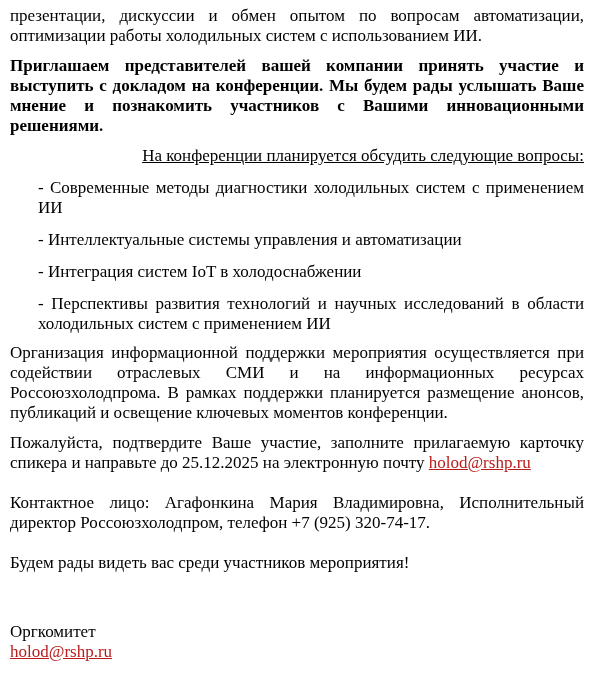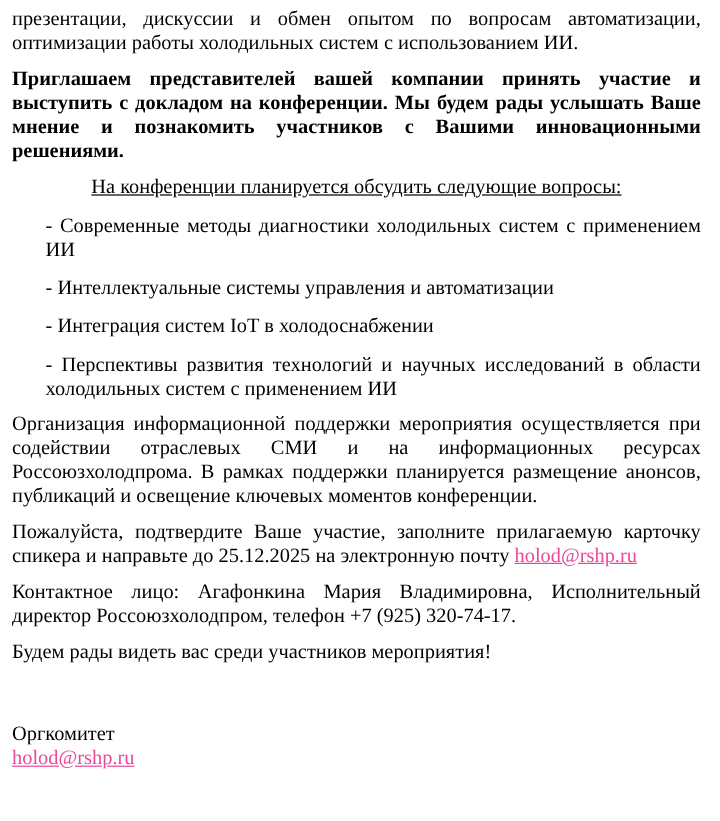--- a/index.html
+++ b/index.html
@@ -9,29 +9,29 @@
     box-sizing: border-box;
     padding: 6px 16px 0 10px;
     font-family: "Liberation Serif", "DejaVu Serif", serif;
     font-size: 17px;
     line-height: 20px;
     color: #000000;
     overflow: hidden;
   }
   p { margin: 0 0 10px 0; text-align: justify; }
   .bold { font-weight: bold; }
-  .heading { text-align: center; }
+  .heading { text-align: right; }
   .heading span { text-decoration: underline; }
   .bullet { margin: 12px 0 9px 0; padding-left: 28px; }
   a.link {
-    color: #ec4899;
+    color: #b91c1c;
     text-decoration: underline;
     cursor: pointer;
   }
-  .contact-para, .closing-para { text-align: justify; }
+  .contact-para, .closing-para { text-align: justify; margin-top: 20px; }
   .spacer { height: 39px; }
   .signature { text-align: left; margin: 0; }
 </style>
 </head>
 <body>
 
 <p>презентации, дискуссии и обмен опытом по вопросам автоматизации, оптимизации работы холодильных систем с использованием ИИ.</p>
 
 <p class="bold">Приглашаем представителей вашей компании принять участие и выступить с докладом на конференции. Мы будем рады услышать Ваше мнение и познакомить участников с Вашими инновационными решениями.</p>
 

